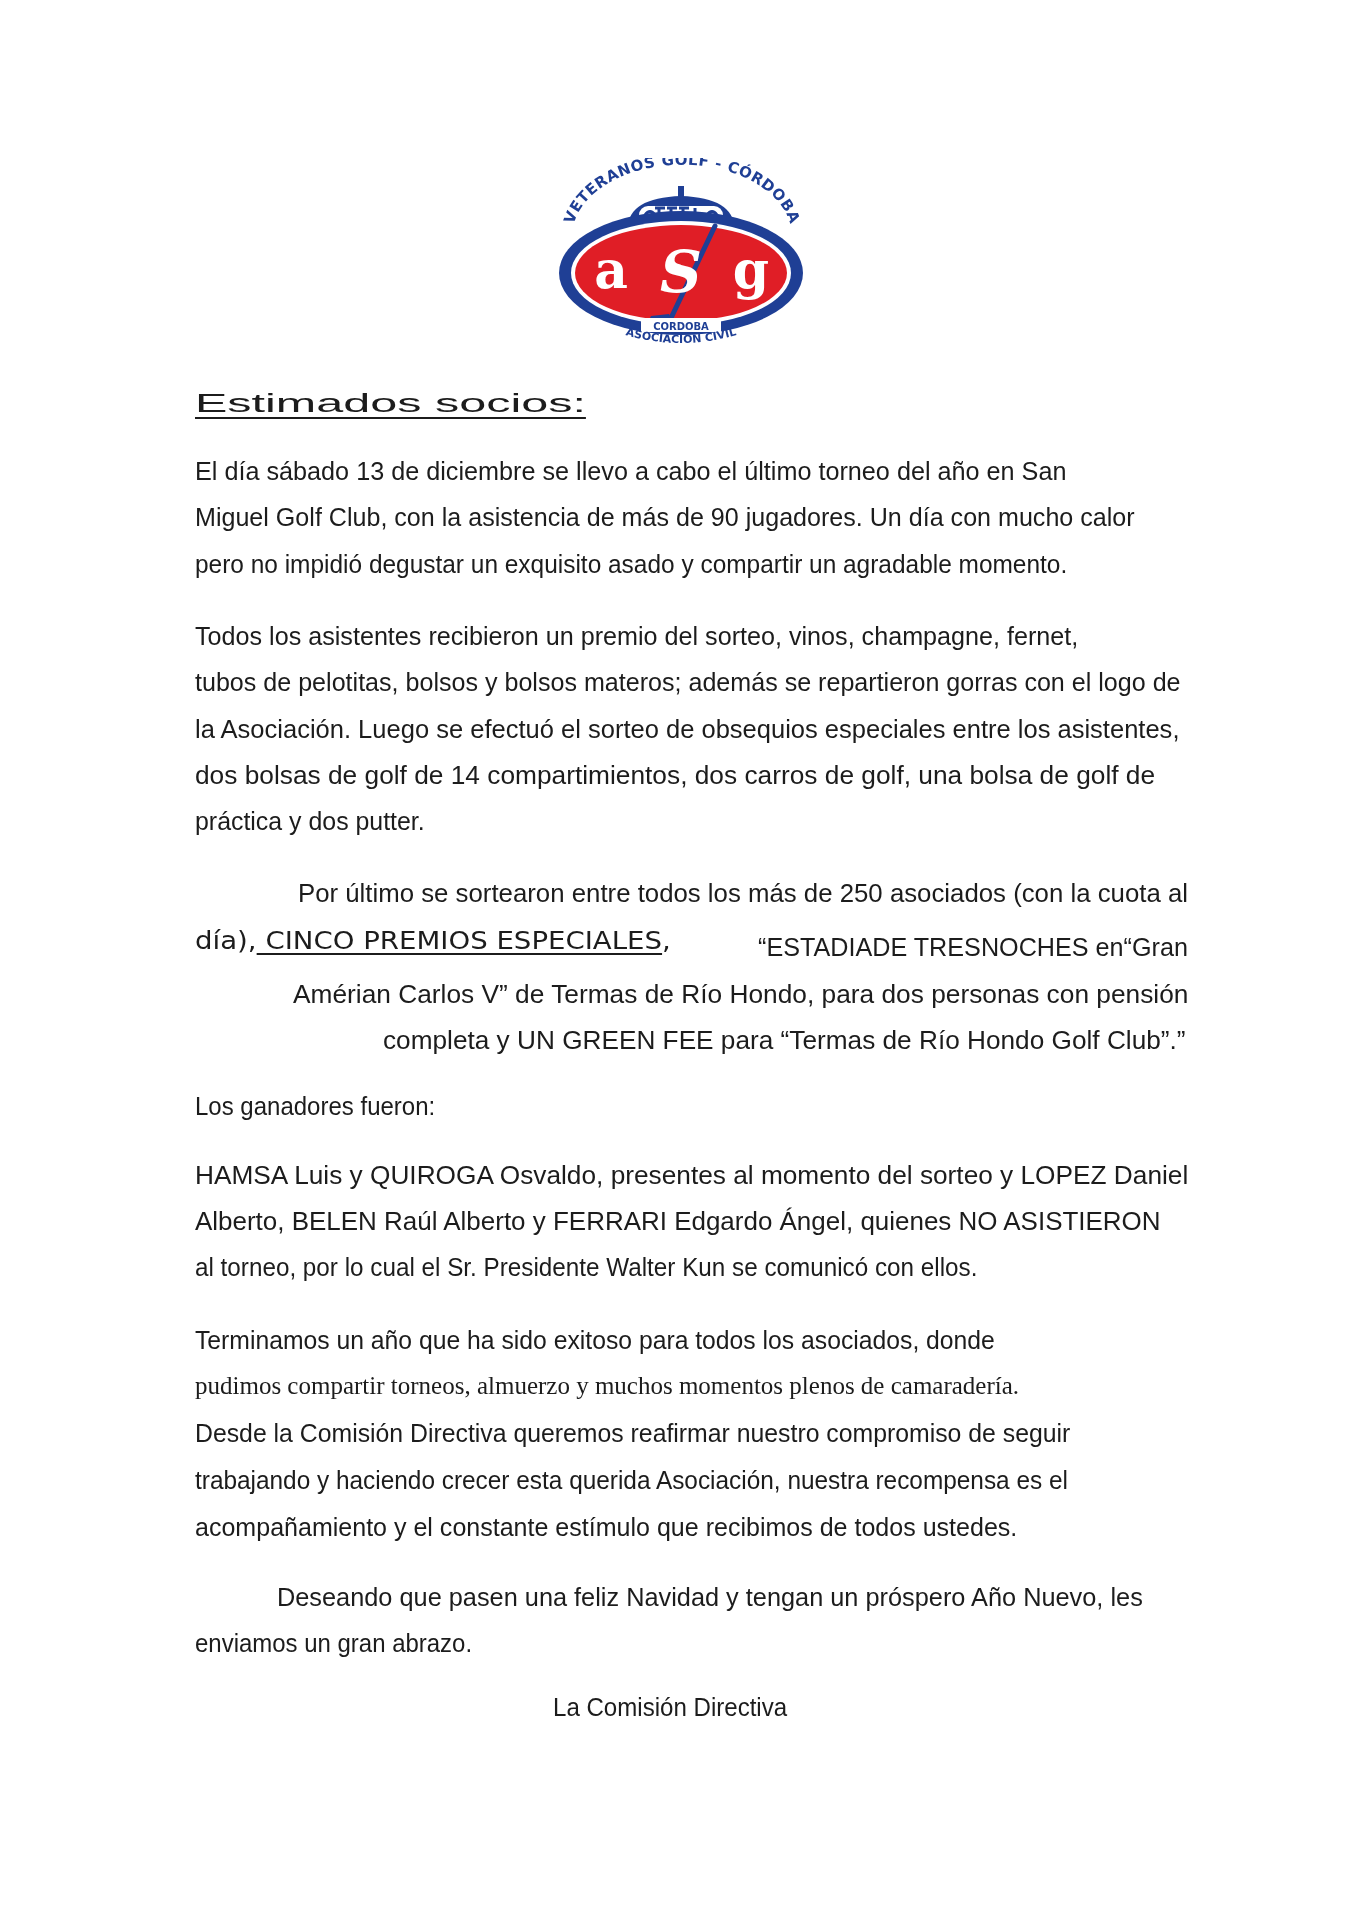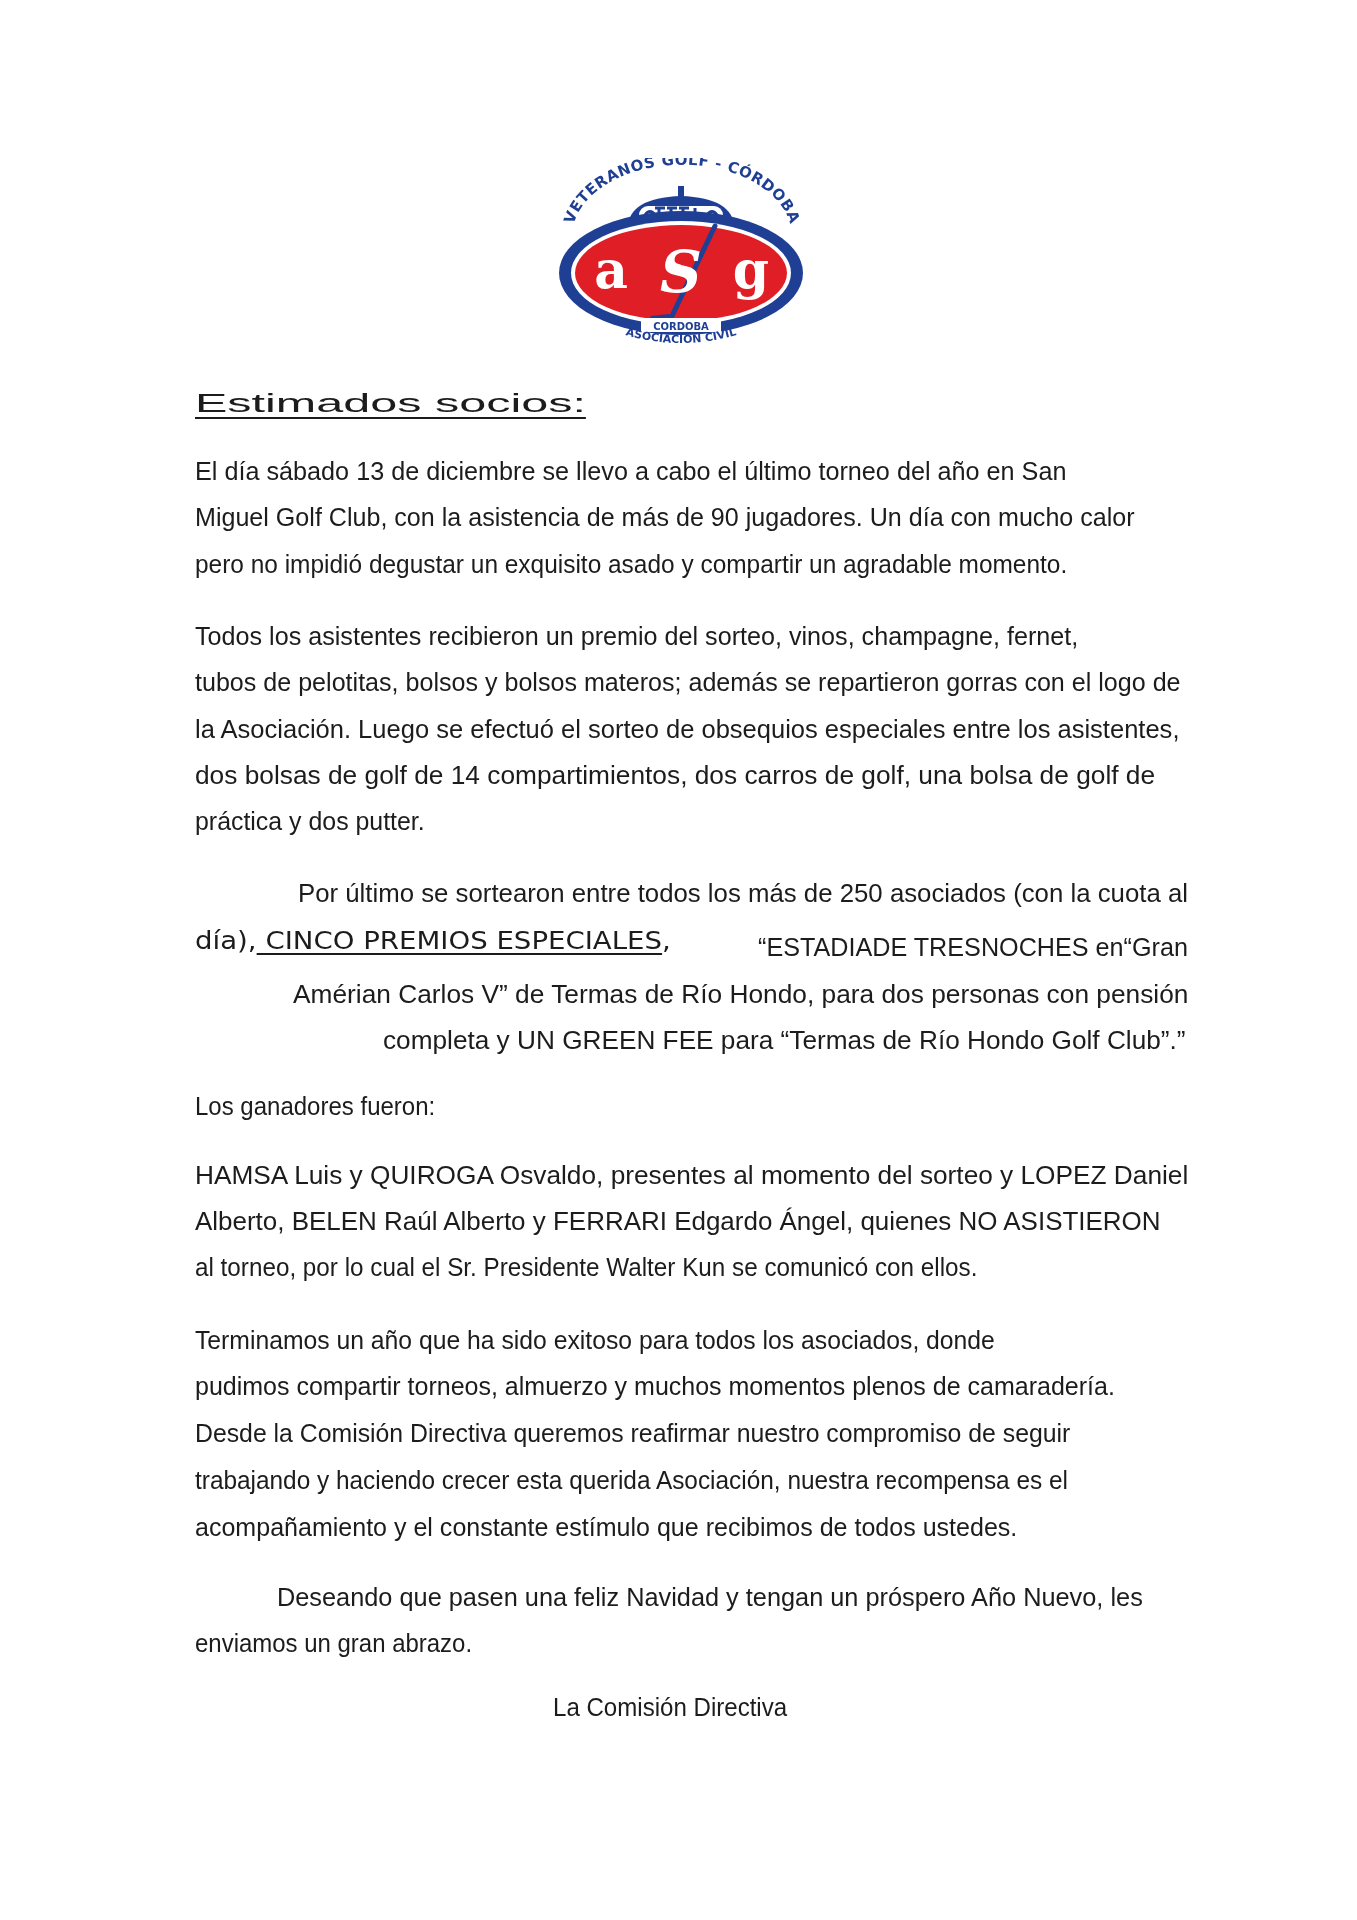--- a/index.html
+++ b/index.html
@@ -140,21 +140,21 @@
   <div class="line cond" style="left: 195px; top: 1091px; transform: scaleX(0.96);">Los ganadores fueron:</div>
 
   <div>
     <div class="line wide" style="left: 195px; top: 1160px; transform: scaleX(1.0497);">HAMSA Luis y QUIROGA Osvaldo, presentes al momento del sorteo y LOPEZ Daniel</div>
     <div class="line wide" style="left: 195px; top: 1206px; transform: scaleX(1.0387);">Alberto, BELEN Raúl Alberto y FERRARI Edgardo Ángel, quienes NO ASISTIERON</div>
     <div class="line cond" style="left: 195px; top: 1252px; transform: scaleX(0.9702);">al torneo, por lo cual el Sr. Presidente Walter Kun se comunicó con ellos.</div>
   </div>
 
   <div>
     <div class="line cond" style="left: 195px; top: 1325px; transform: scaleX(0.9889);">Terminamos un año que ha sido exitoso para todos los asociados, donde</div>
-    <div class="line cond" style="left: 195px; top: 1371px; transform: scaleX(1);">pudimos compartir torneos, almuerzo y muchos momentos plenos de camaradería.</div>
+    <div class="line cond" style="left: 195px; top: 1371px; transform: scaleX(1); font-family: Liberation Serif, serif;">pudimos compartir torneos, almuerzo y muchos momentos plenos de camaradería.</div>
     <div class="line cond" style="left: 195px; top: 1418px; transform: scaleX(0.9921);">Desde la Comisión Directiva queremos reafirmar nuestro compromiso de seguir</div>
     <div class="line cond" style="left: 195px; top: 1465px; transform: scaleX(0.9754);">trabajando y haciendo crecer esta querida Asociación, nuestra recompensa es el</div>
     <div class="line cond" style="left: 195px; top: 1512px; transform: scaleX(1.0012);">acompañamiento y el constante estímulo que recibimos de todos ustedes.</div>
   </div>
 
   <div>
     <div class="line wide" style="left: 277px; top: 1582px; transform: scaleX(1.0129);">Deseando que pasen una feliz Navidad y tengan un próspero Año Nuevo, les</div>
     <div class="line cond" style="left: 195px; top: 1628px; transform: scaleX(0.9585);">enviamos un gran abrazo.</div>
   </div>
 

